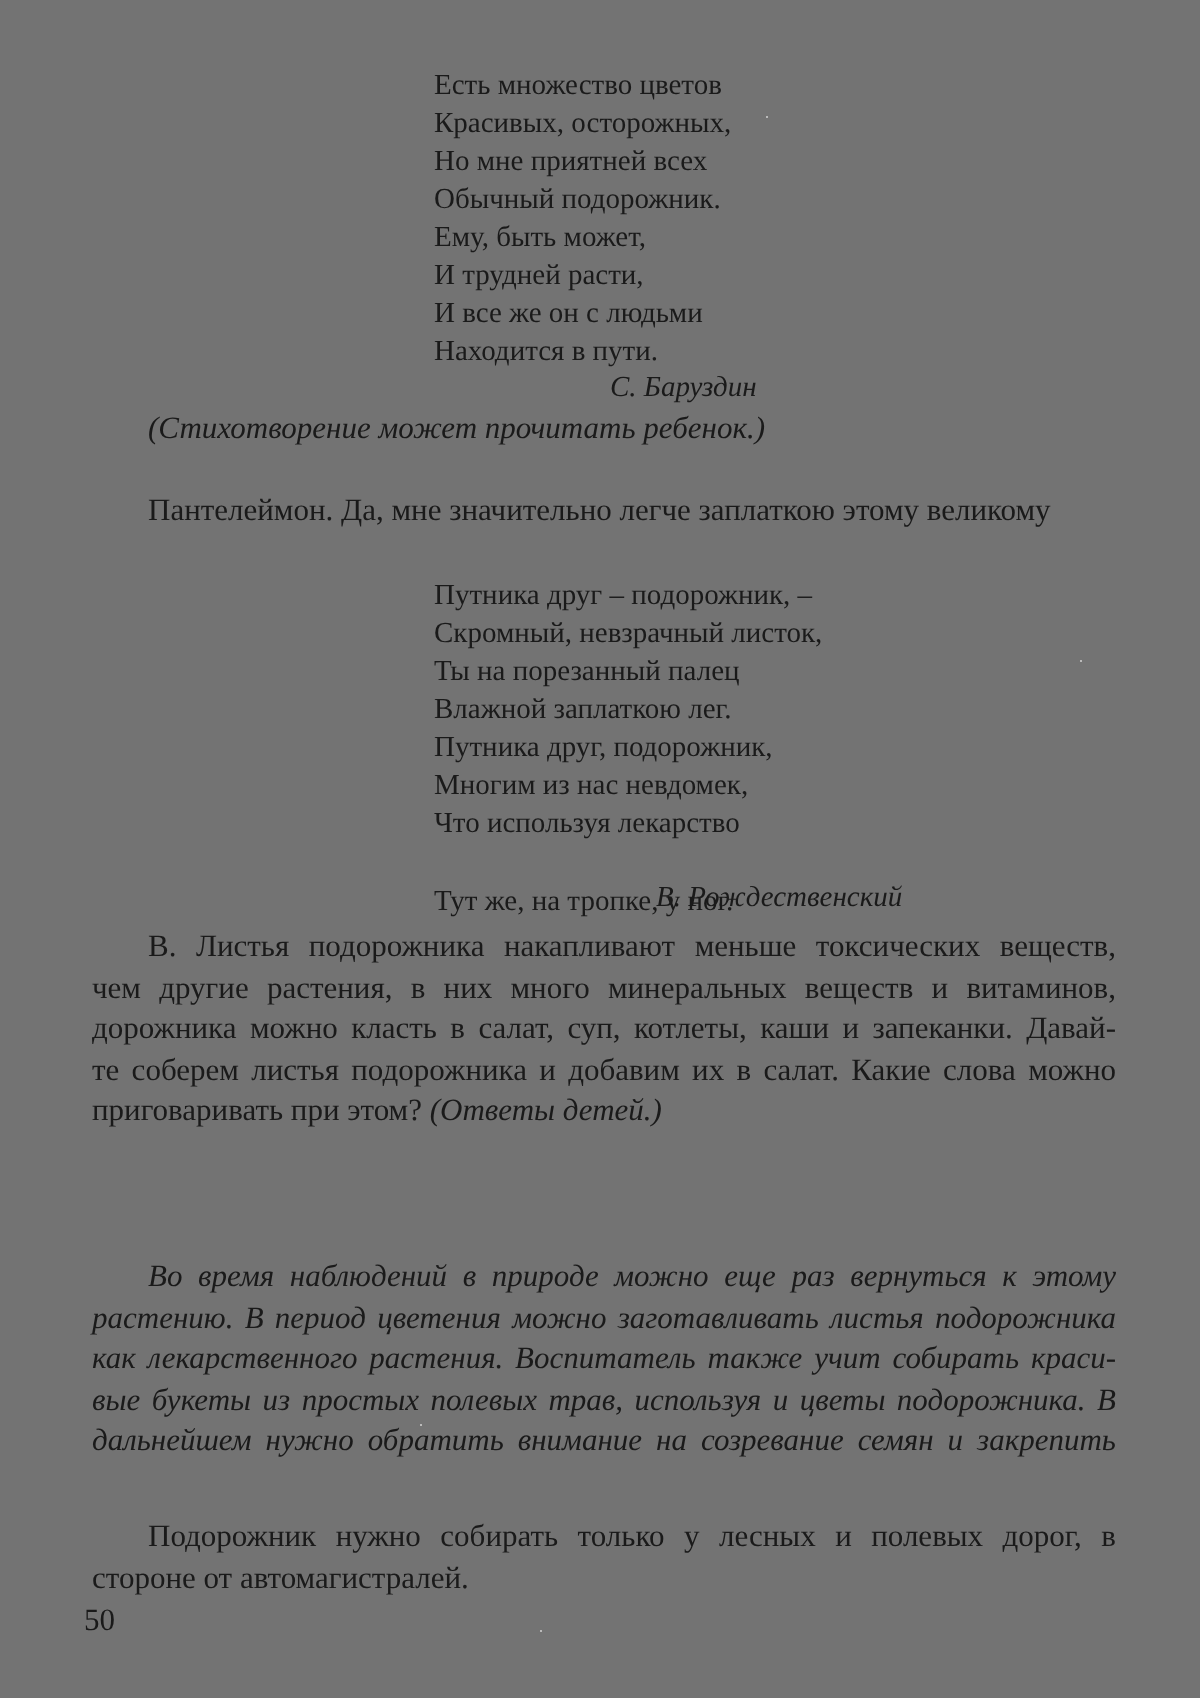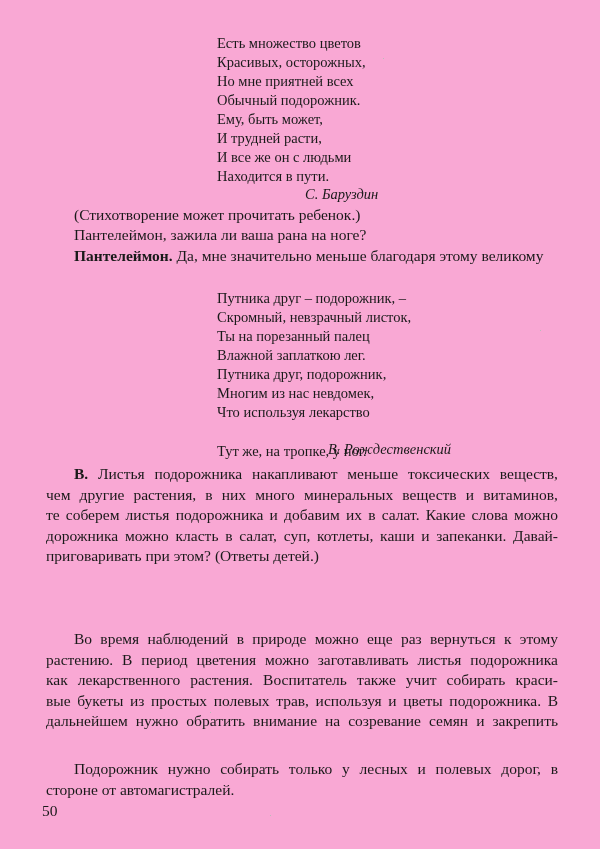--- a/index.html
+++ b/index.html
@@ -12,38 +12,38 @@
       height: 849px;
       position: relative;
       overflow: hidden;
       font-family: "Liberation Serif", "DejaVu Serif", serif;
       color: #1a1a1a;
     }
     .page {
       position: absolute;
       left: 0; top: 0;
       width: 600px; height: 849px;
-      background: #f9a8d4;
+      background: #737373;
     }
     .line {
       position: absolute;
       white-space: nowrap;
       font-size: 15.5px;
       line-height: 19px;
     }
     .verse {
       font-size: 14.5px;
       left: 217px;
     }
     .author {
       font-style: italic;
       font-size: 14.5px;
     }
-    .it { }
-    .b { font-weight: bold; }
+    .it { font-style: italic; }
+    .b { font-weight: normal; }
     .just {
       position: absolute;
       left: 46px;
       width: 512px;
       font-size: 15.5px;
       line-height: 20.5px;
       text-align: justify;
     }
     .just .row {
       display: block;
@@ -78,40 +78,39 @@
     <div class="line verse" style="top:72px">Но мне приятней всех</div>
     <div class="line verse" style="top:91px">Обычный подорожник.</div>
     <div class="line verse" style="top:110px">Ему, быть может,</div>
     <div class="line verse" style="top:129px">И трудней расти,</div>
     <div class="line verse" style="top:148px">И все же он с людьми</div>
     <div class="line verse" style="top:167px">Находится в пути.</div>
     <div class="line author" style="top:185px; left:305px">С. Баруздин</div>
   </div>
 
   <div class="line it" style="top:205px; left:74px">(Стихотворение может прочитать ребенок.)</div>
-  <div class="line" style="top:225px; left:74px">Пантелеймон, зажила ли ваша рана на ноге?</div>
-  <div class="line" style="top:246px; left:74px"><span class="b">Пантелеймон.</span><span> Да, мне значительно меньше благодаря этому великому</span></div>
+  <div class="line" style="top:246px; left:74px"><span class="b">Пантелеймон.</span><span> Да, мне значительно легче заплаткою этому великому</span></div>
 
   <div>
     <div class="line verse" style="top:289px">Путника друг – подорожник, –</div>
     <div class="line verse" style="top:308px">Скромный, невзрачный листок,</div>
     <div class="line verse" style="top:327px">Ты на порезанный палец</div>
     <div class="line verse" style="top:346px">Влажной заплаткою лег.</div>
     <div class="line verse" style="top:365px">Путника друг, подорожник,</div>
     <div class="line verse" style="top:384px">Многим из нас невдомек,</div>
     <div class="line verse" style="top:403px">Что используя лекарство</div>
     <div class="line verse" style="top:442px">Тут же, на тропке, у ног.</div>
     <div class="line author" style="top:440px; left:328px">В. Рождественский</div>
   </div>
 
   <div class="just" style="top:464px">
     <span class="row" style="padding-left:28px"><span class="b">В.</span><span> Листья подорожника накапливают меньше токсических веществ,</span></span>
     <span class="row">чем другие растения, в них много минеральных веществ и витаминов,</span>
+    <span class="row">дорожника можно класть в салат, суп, котлеты, каши и запеканки. Давай-</span>
     <span class="row">те соберем листья подорожника и добавим их в салат. Какие слова можно</span>
-    <span class="row">дорожника можно класть в салат, суп, котлеты, каши и запеканки. Давай-</span>
     <span class="row last"><span>приговаривать при этом? </span><span class="it">(Ответы детей.)</span></span>
   </div>
 
 
   <div class="just it" style="top:629px">
     <span class="row" style="padding-left:28px">Во время наблюдений в природе можно еще раз вернуться к этому</span>
     <span class="row">растению. В период цветения можно заготавливать листья подорожника</span>
     <span class="row">как лекарственного растения. Воспитатель также учит собирать краси-</span>
     <span class="row">вые букеты из простых полевых трав, используя и цветы подорожника. В</span>
     <span class="row">дальнейшем нужно обратить внимание на созревание семян и закрепить</span>

